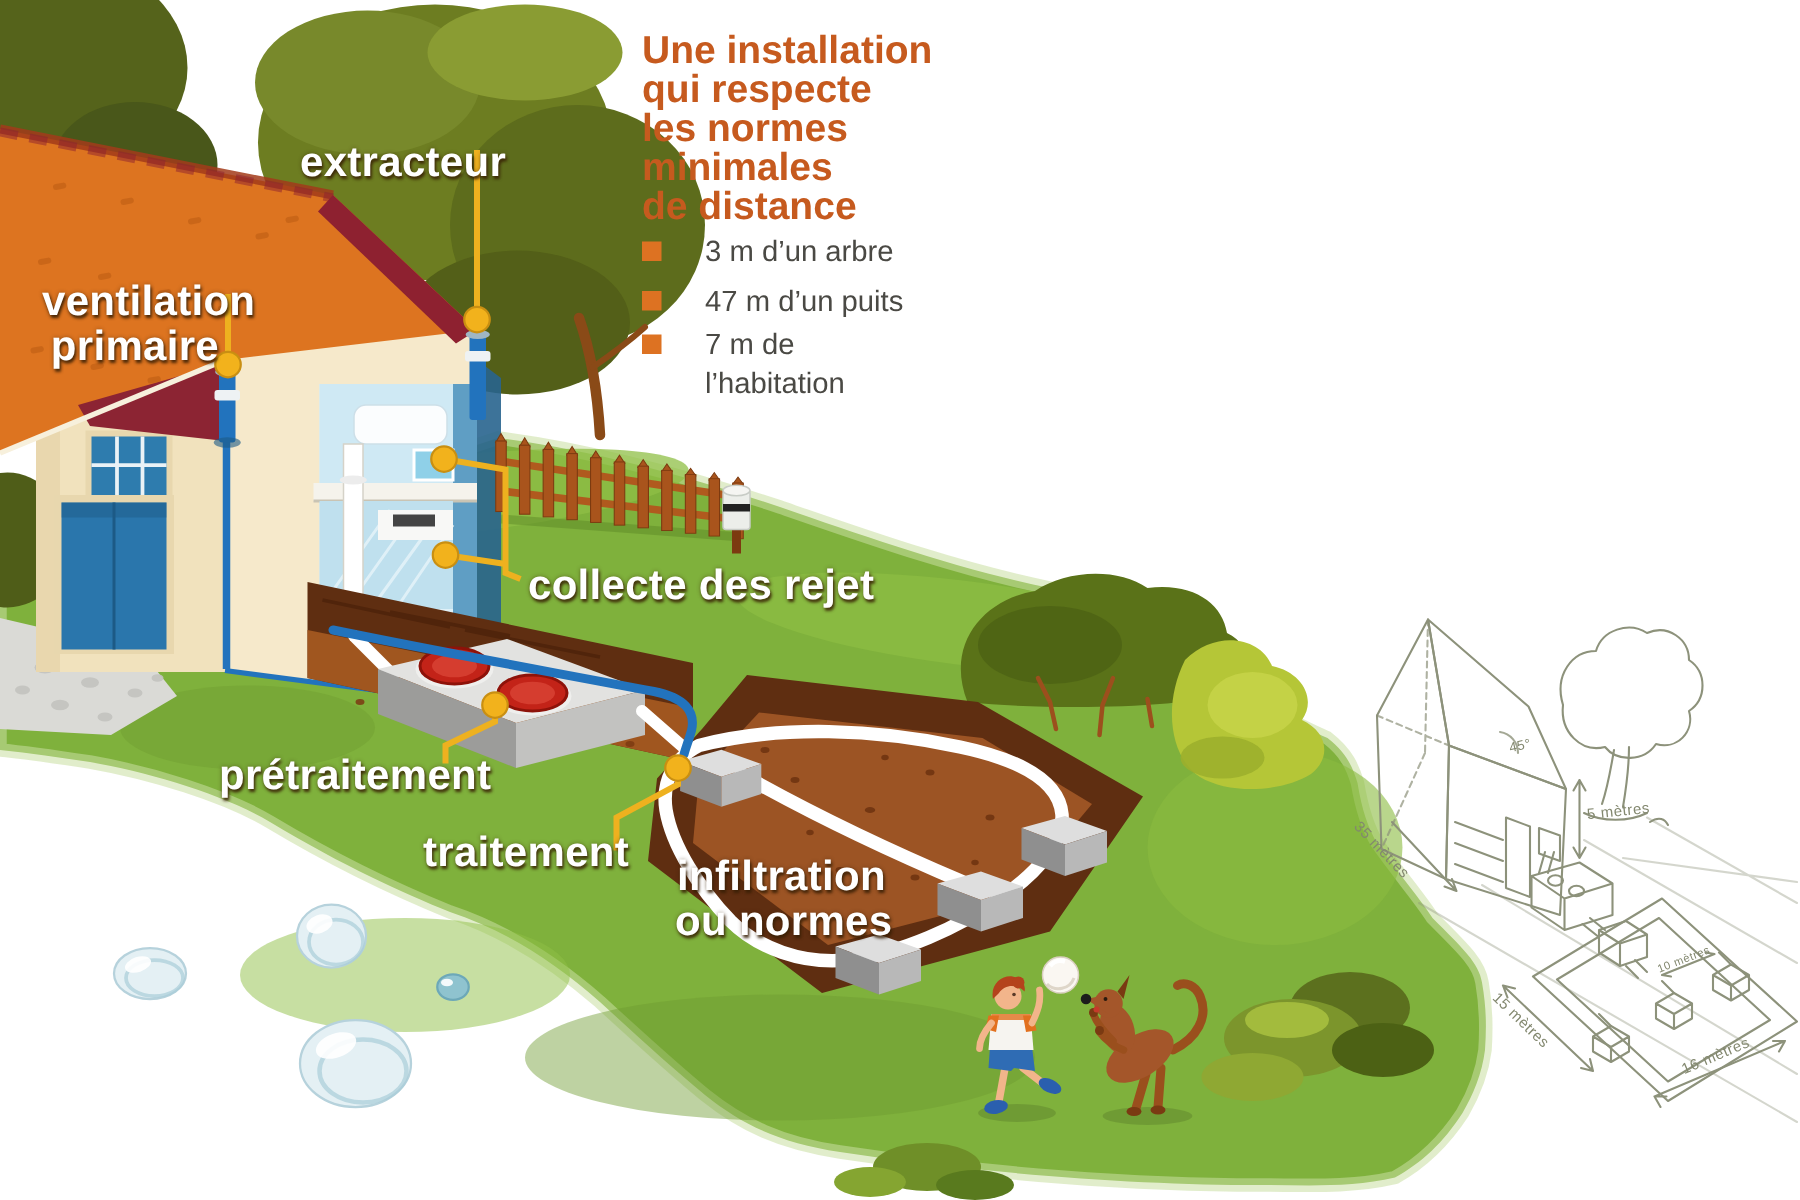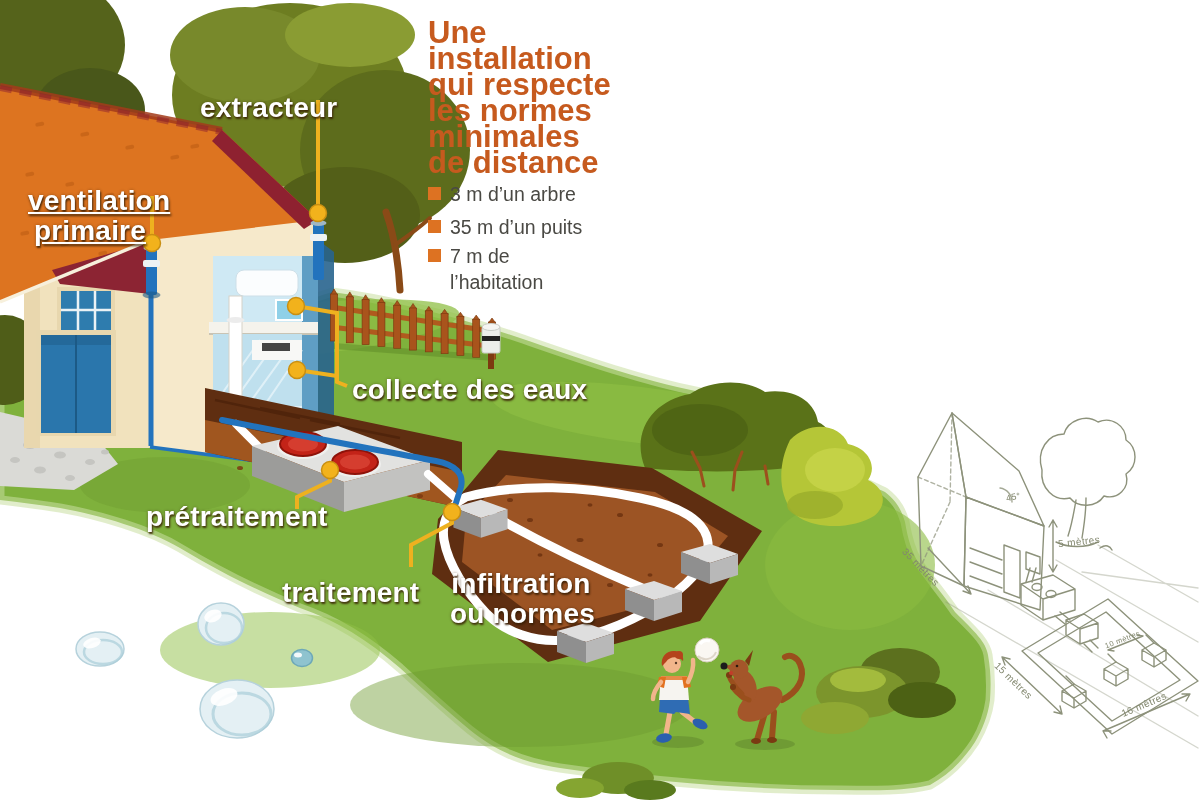--- a/index.html
+++ b/index.html
@@ -3,23 +3,23 @@
 <meta charset="utf-8">
 <style>
   html,body{margin:0;padding:0;background:#fff;}
   .stage{position:relative;width:1200px;height:800px;overflow:hidden;background:#ffffff;
          font-family:"Liberation Sans",sans-serif;}
   .stage svg{position:absolute;left:0;top:0;}
   .callout{position:absolute;font-weight:bold;font-size:28px;line-height:1.08;color:#fff;
            text-shadow:1px 2px 2px rgba(55,30,5,.85),0 0 3px rgba(55,30,5,.45);
            letter-spacing:.2px;white-space:nowrap;}
   .info-panel{position:absolute;left:428px;top:20px;width:200px;}
-  .info-title{font-weight:bold;font-size:31px;line-height:26px;color:#c65a1e;}
+  .info-title{font-weight:bold;font-size:26px;line-height:26px;color:#c65a1e;}
   .bullets{margin-top:5px;}
-  .bullet-row{display:flex;align-items:flex-start;margin-bottom:3px;}
+  .bullet-row{display:flex;align-items:flex-start;margin-bottom:3px;gap:20px;}
   .bullet-row.mt{margin-top:7px;}
   .bullet-sq{flex:0 0 13px;width:13px;height:13px;background:#dd7222;margin:6px 9px 0 0;}
   .bullet-text{font-size:19.5px;line-height:26px;color:#4a4944;max-width:158px;}
   .sk{position:absolute;color:#83886f;white-space:nowrap;font-size:10px;letter-spacing:.4px;}
 </style>
 </head>
 <body>
 
 <div class="stage">
 <svg width="1200" height="800" viewBox="0 0 1200 800">
@@ -380,31 +380,31 @@
       <path d="M 1104,669 L 1116,662 L 1128,669 L 1116,676 Z M 1104,669 L 1116,676 L 1116,686 L 1104,679 Z M 1116,676 L 1128,669 L 1128,679 L 1116,686 Z"></path>
       <path d="M 1142,650 L 1154,643 L 1166,650 L 1154,657 Z M 1142,650 L 1154,657 L 1154,667 L 1142,660 Z M 1154,657 L 1166,650 L 1166,660 L 1154,667 Z"></path>
       <path d="M 1074,684 L 1066,676 M 1116,662 L 1108,654 M 1154,643 L 1146,635"></path>
     </g>
   </g>
 </svg>
 
 <div class="callout" style="left:200px;top:93px;width:114px;text-align:right;">
   <span>extracteur</span>
 </div>
-<div class="callout" style="left:28px;top:186px;width:118px;text-align:right;text-decoration:underline;">
+<div class="callout" style="left:28px;top:186px;width:118px;text-align:right;">
   <span>ventilation</span><br>
   <span>primaire</span>
 </div>
 <div class="callout" style="left:352px;top:375px;">
-  <span>collecte des eaux</span>
+  <span>collecte des rejet</span>
 </div>
 <div class="callout" style="left:146px;top:502px;">
   <span>prétraitement</span>
 </div>
-<div class="callout" style="left:282px;top:578px;">
+<div class="callout" style="left:282px;top:553px;">
   <span>traitement</span>
 </div>
 <div class="callout" style="left:450px;top:569px;width:142px;text-align:center;">
   <span>infiltration</span><br>
   <span>ou normes</span>
 </div>
 
 <div class="info-panel">
   <div class="info-title">
     <div>Une installation</div>
@@ -413,21 +413,21 @@
     <div>minimales</div>
     <div>de distance</div>
   </div>
   <div class="bullets">
     <div class="bullet-row">
       <span class="bullet-sq"></span>
       <span class="bullet-text">3 m d’un arbre</span>
     </div>
     <div class="bullet-row mt">
       <span class="bullet-sq"></span>
-      <span class="bullet-text">35 m d’un puits</span>
+      <span class="bullet-text">47 m d’un puits</span>
     </div>
     <div class="bullet-row">
       <span class="bullet-sq"></span>
       <span class="bullet-text">7 m de l’habitation</span>
     </div>
   </div>
 </div>
 
 <span class="sk" style="left:1006px;top:492px;font-size:9px;transform:rotate(-12deg);">45°</span>
 <span class="sk" style="left:1058px;top:536px;transform:rotate(-6deg);">5 mètres</span>

